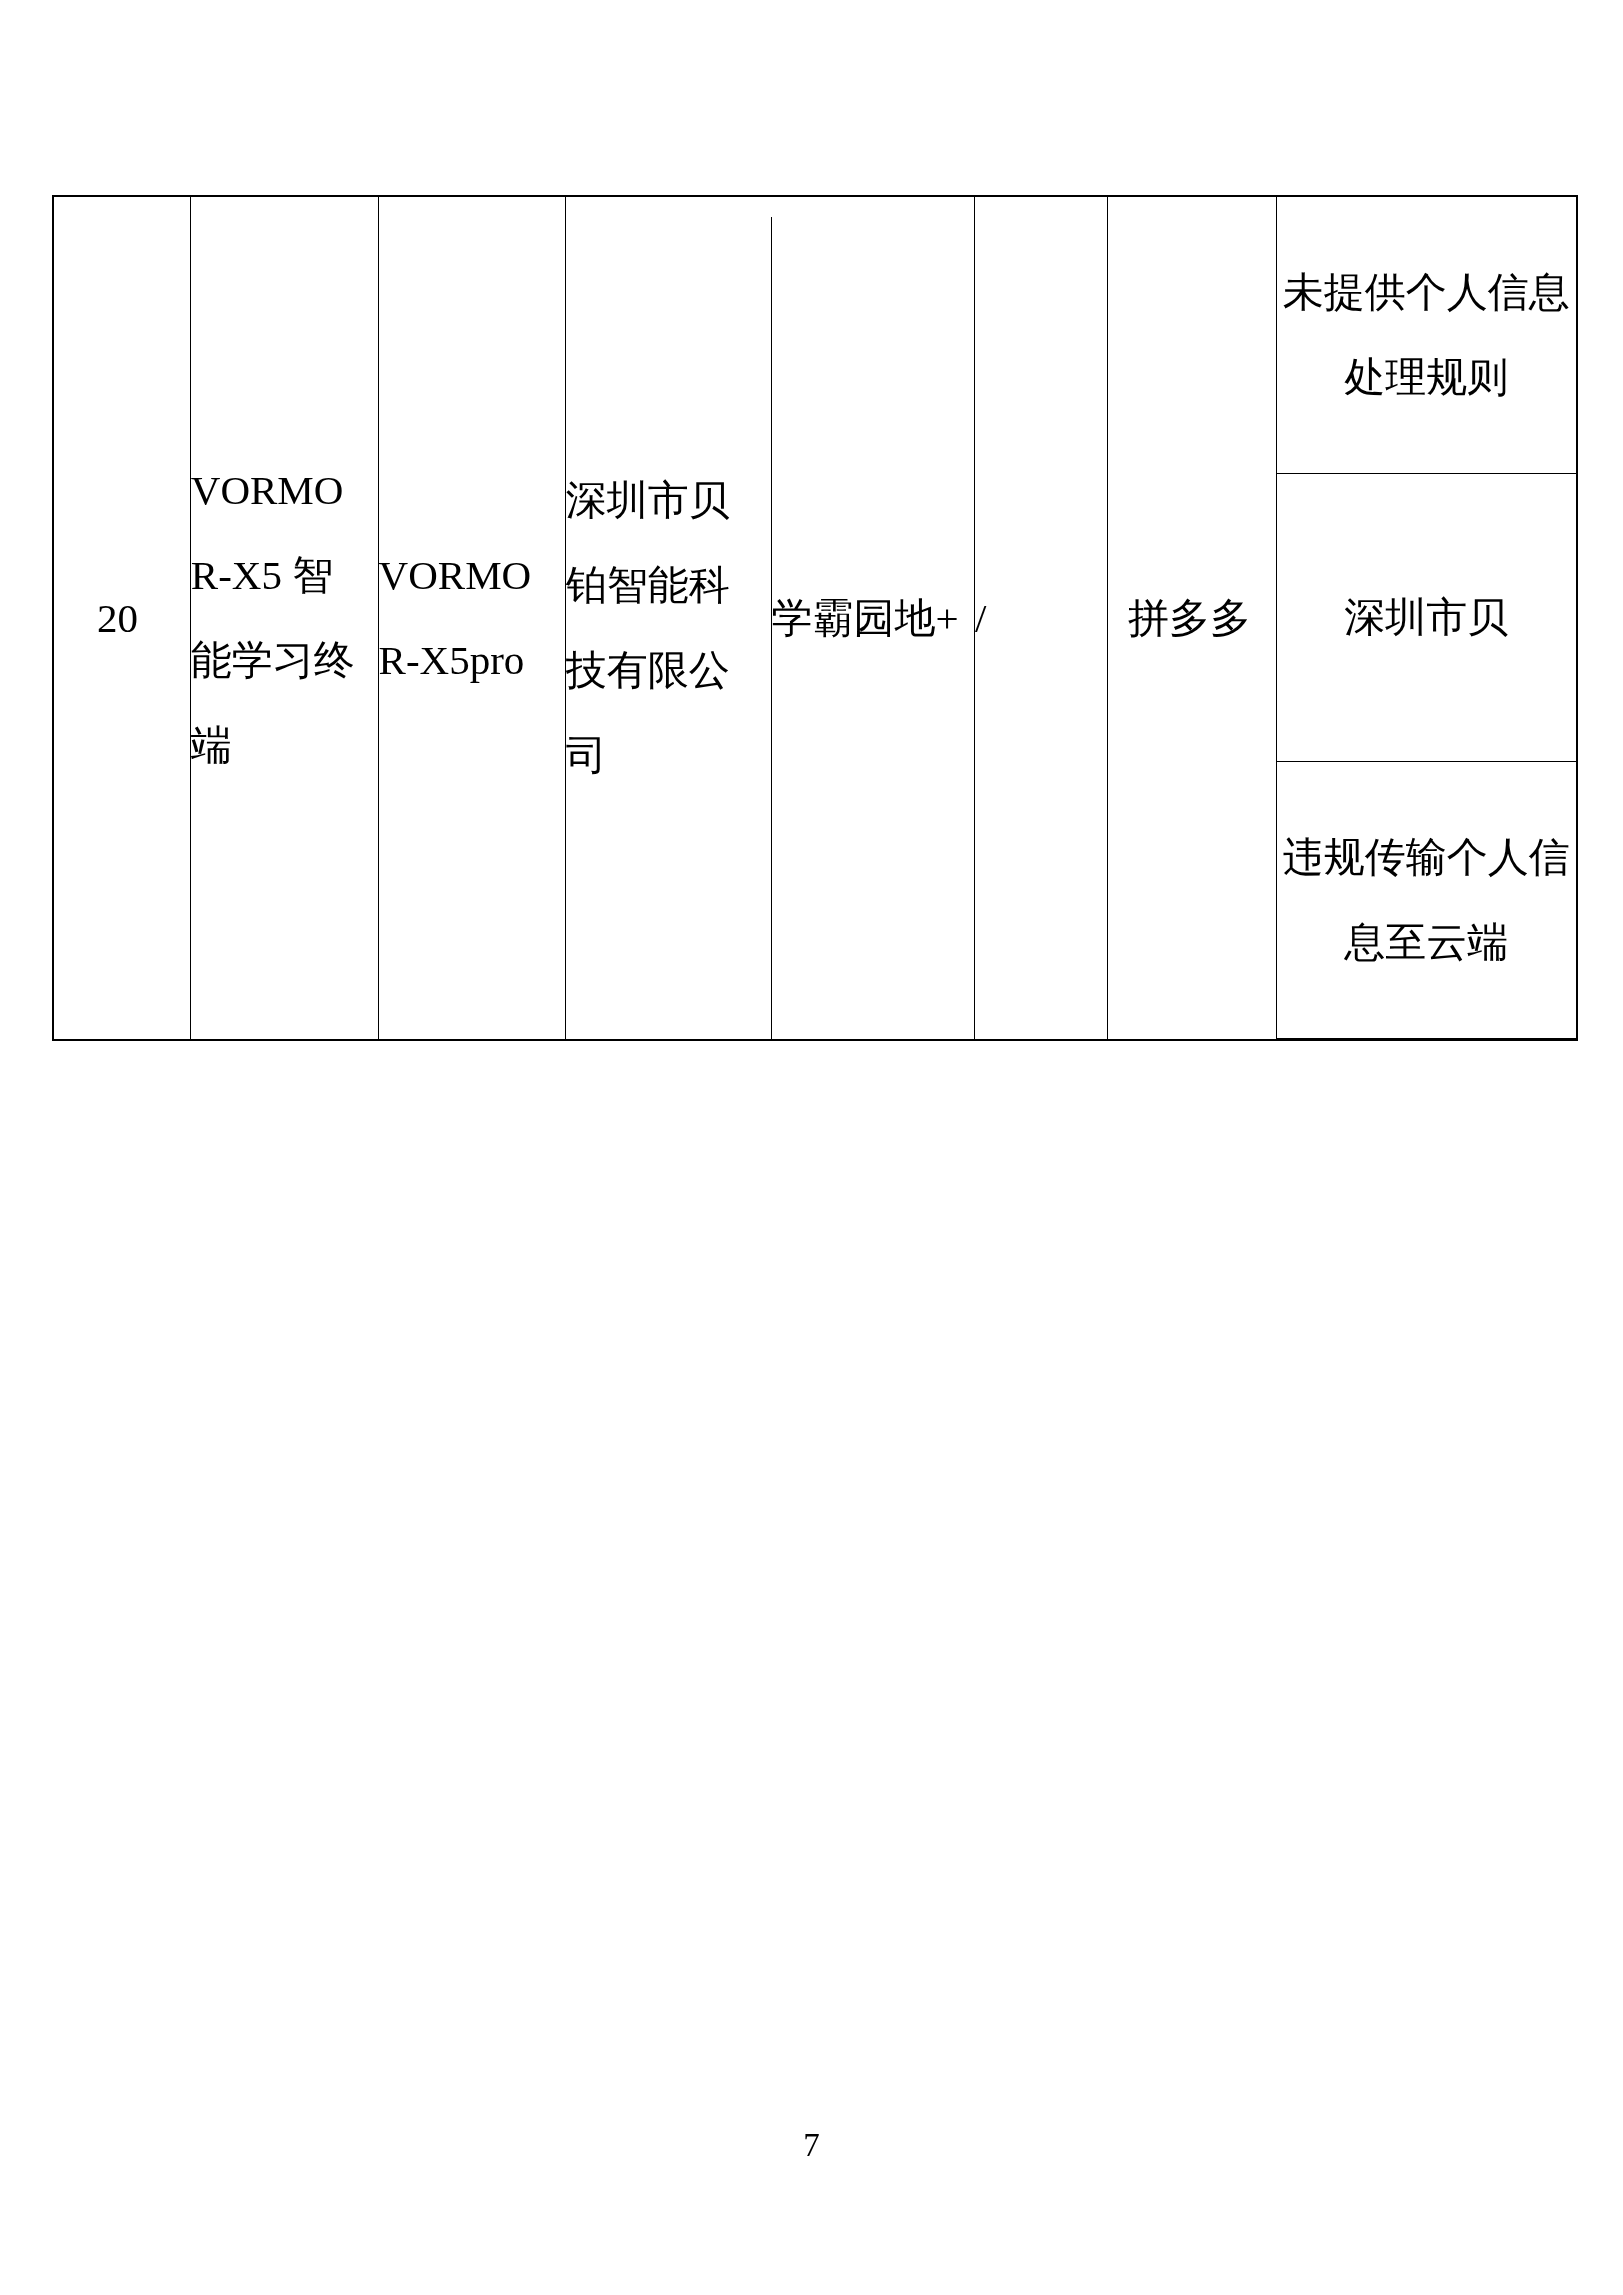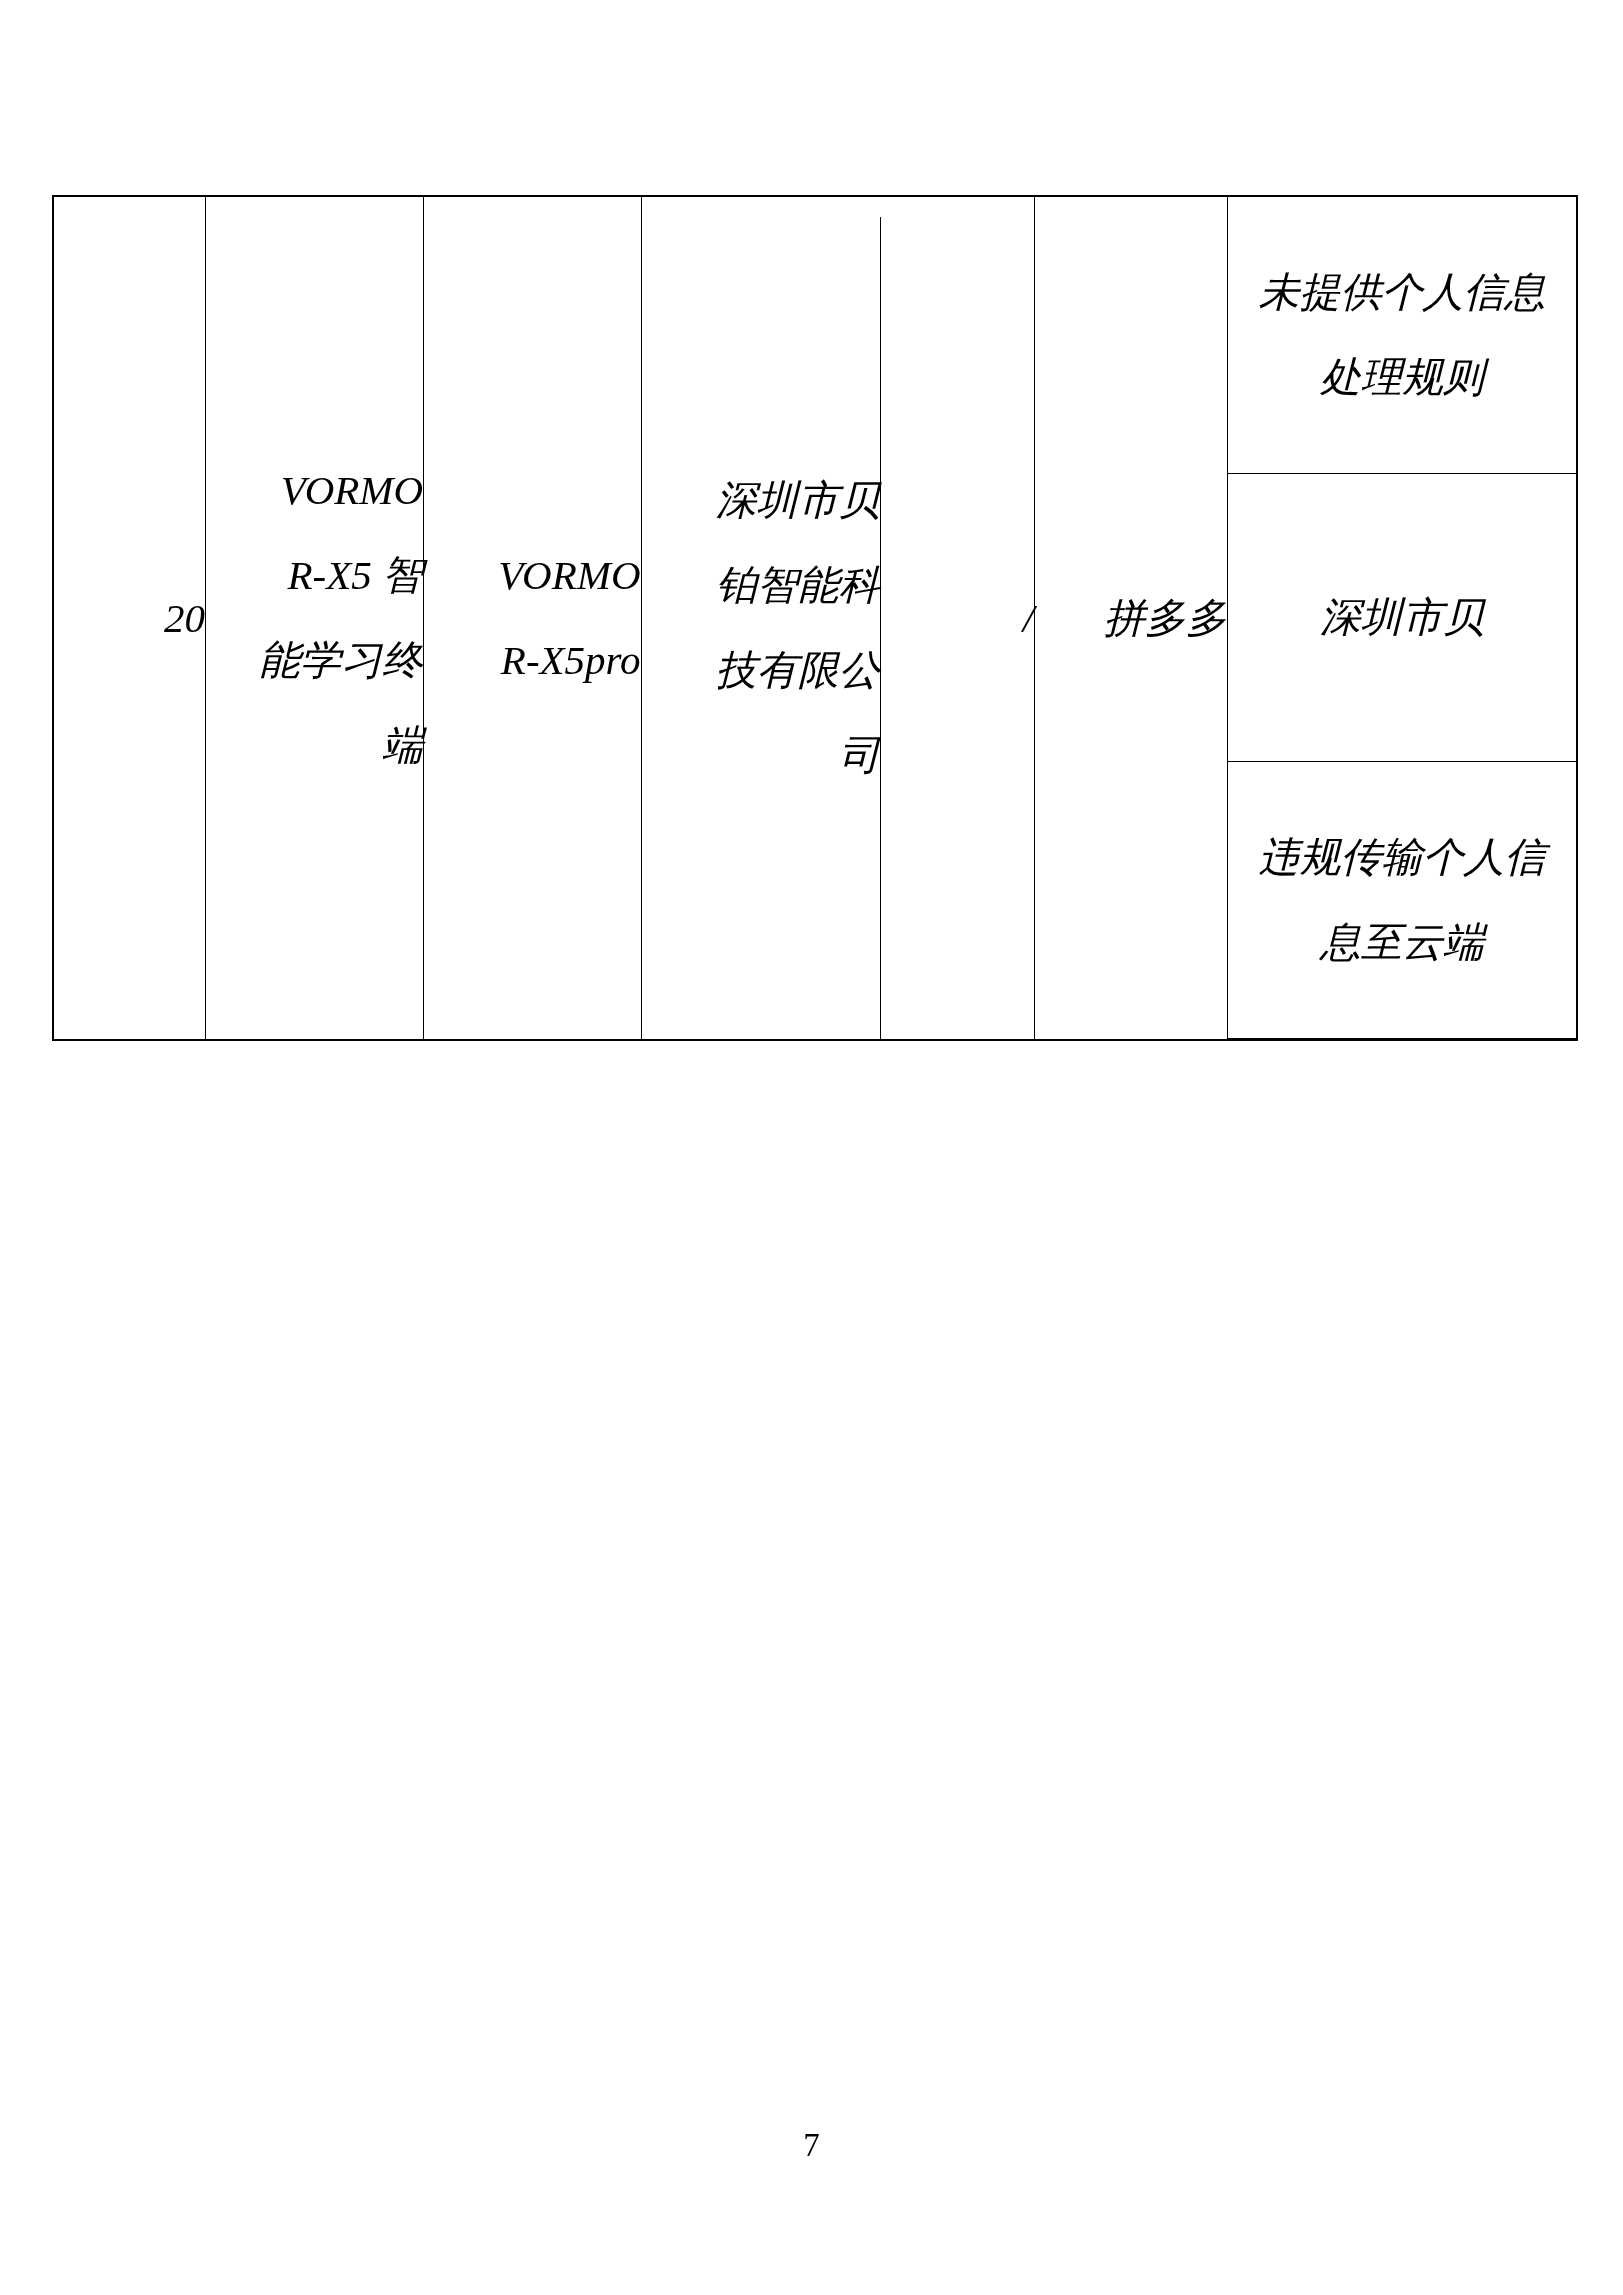--- a/index.html
+++ b/index.html
@@ -21,24 +21,23 @@
     box-sizing: border-box;
     border: 2.6px solid #000000;
     display: flex;
     flex-direction: row;
   }
   .col {
     box-sizing: border-box;
     border-right: 1.3px solid #000000;
     display: flex;
     flex-direction: column;
-    align-items: flex-end;
+    align-items: flex-start;
     justify-content: center;
     min-width: 0;
-    font-style: italic;
   }
   .col.last { border-right: none; }
   .w-serial   { flex: 149 1 0px; margin-left: 43px; }
   .w-product  { flex: 300 1 0px; }
   .w-model    { flex: 299 1 0px; }
   .w-company  { flex: 329 1 0px; margin-top: 20px; }
   .w-app      { flex: 325 1 0px; }
   .w-version  { flex: 212 1 0px; }
   .w-source   { flex: 237 1 0px; padding-left: 20px; }
   .w-issues   { flex: 481 1 0px; padding: 0; justify-content: stretch; }
@@ -102,20 +101,23 @@
       <div class="line">R-X5pro</div>
     </div>
 
     <div class="col w-company">
       <div class="line">深圳市贝</div>
       <div class="line">铂智能科</div>
       <div class="line">技有限公</div>
       <div class="line">司</div>
     </div>
 
+    <div class="col w-app">
+      <div class="line">学霸园地+</div>
+    </div>
 
     <div class="col w-version">
       <div class="line">/</div>
     </div>
 
     <div class="col w-source">
       <div class="line">拼多多</div>
     </div>
 
     <div class="col w-issues last">

